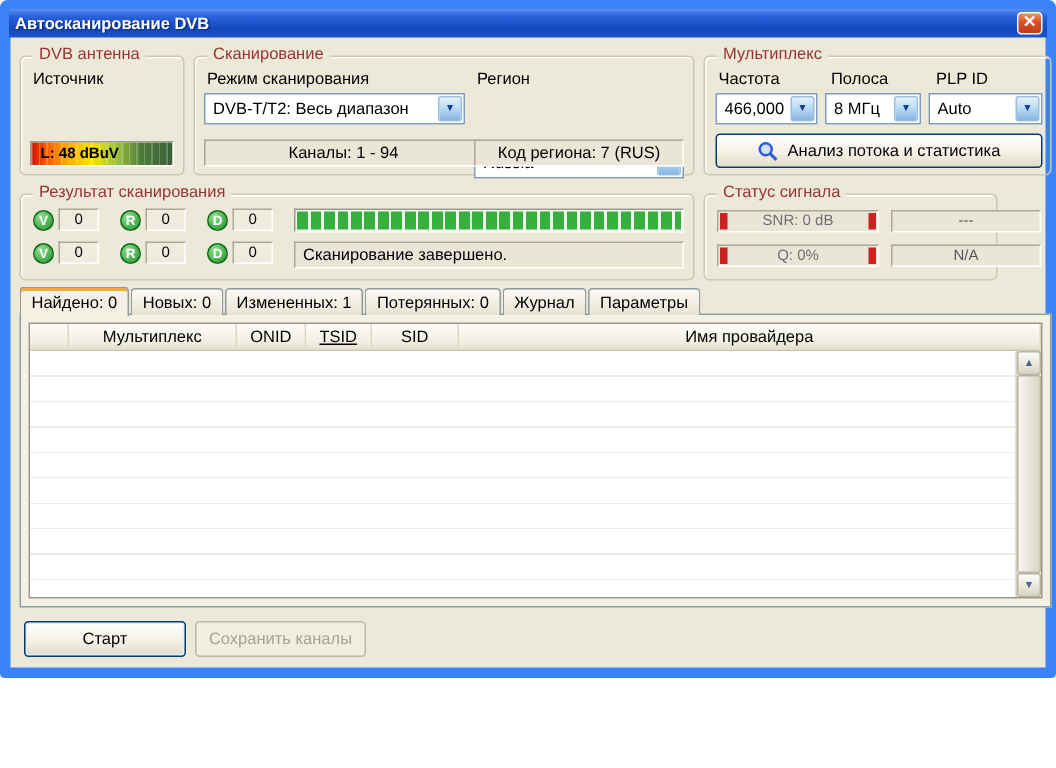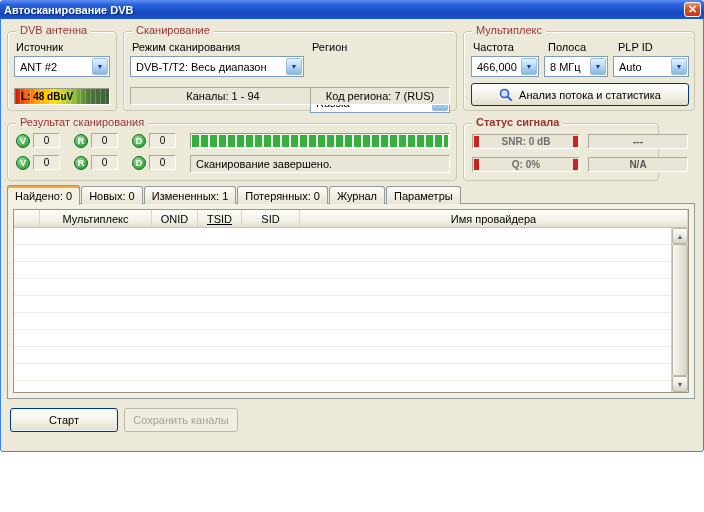--- a/index.html
+++ b/index.html
@@ -1,39 +1,39 @@
 <!DOCTYPE html>
 <html><head>
 <meta charset="utf-8">
 <style>
   * { box-sizing: border-box; margin: 0; padding: 0; }
   html,body { width:704px; height:512px; background:#fff; font-family:"Liberation Sans", sans-serif; }
   .page { position:relative; width:704px; height:512px; background:#fff; overflow:hidden; }
 
   
   .window { position:absolute; left:0; top:0; width:704px; height:452px;
-    border:1px solid #3b82f6; border-radius:5px 5px 3px 3px; background:#ece9d8; }
+    border:7px solid #3b82f6; border-radius:5px 5px 3px 3px; background:#ece9d8; }
   .titlebar { position:relative; height:19px; margin:-1px -1px 0 -1px;
     background:linear-gradient(180deg,#5e8df0 0%,#2a62dd 25%,#1448bb 70%,#1c55d0 100%);
     display:flex; align-items:center; padding:0 4px; border-radius:3px 3px 0 0; }
   .titlebar .title { color:#fff; font-size:11px; font-weight:bold; text-shadow:1px 1px 1px #0a2a7a; }
   .closebtn { position:absolute; right:3px; top:2px; width:17px; height:15px; border:1px solid #fff;
     border-radius:3px; background:linear-gradient(180deg,#f0926f 0%,#da4e26 45%,#c13a18 100%);
     color:#fff; font-size:11px; font-weight:bold; line-height:13px; text-align:center; cursor:pointer; }
   .body { position:relative; width:698px; height:427px; }
 
   
   .g { position:absolute; border:1px solid #cbc7b5; border-radius:4px; box-shadow:inset 1px 1px 0 #fdfdf8; }
   .gtitle { position:absolute; top:-8px; left:8px; background:#ece9d8; padding:0 4px;
     font-size:11px; color:#993333; white-space:nowrap; }
   .g-antenna   { left:6px;   top:12px;  width:110px; height:80px; }
   .g-scan      { left:122px; top:12px;  width:334px; height:80px; }
   .g-mux       { left:462px; top:12px;  width:232px; height:80px; }
   .g-result    { left:6px;   top:104px; width:450px; height:58px; }
-  .g-signal    { left:462px; top:104px; width:196px; height:58px;font-weight:bold; }
+  .g-signal    { left:462px; top:104px; width:196px; height:58px; }
 
   .lbl { position:absolute; font-size:11px; color:#000; white-space:nowrap; }
 
   
   .combo { position:absolute; height:21px; background:#fff; border:1px solid #7f9db9;
     font-size:11px; display:flex; align-items:center; padding:0 20px 0 5px; cursor:default; white-space:nowrap; overflow:hidden; }
   .combo .arrowbox { position:absolute; right:1px; top:1px; bottom:1px; width:16px;
     background:linear-gradient(180deg,#e3f2fc 0%,#bcdbf5 45%,#86b7e4 100%);
     border:1px solid #9abde4; border-radius:2px; display:flex; align-items:center; justify-content:center;
     color:#1c3f94; font-size:7px; }
@@ -119,24 +119,20 @@
     <div class="titlebar">
       <span class="title">Автосканирование DVB</span>
       <span class="closebtn">✕</span>
     </div>
 
     <div class="body">
 
       <div class="g g-antenna">
         <span class="gtitle">DVB антенна</span>
         <span class="lbl" style="left:8px;top:9px;">Источник</span>
-        <div class="combo" style="left:6px;top:24px;width:96px;">
-          <span>ANT #2</span>
-          <span class="arrowbox">▼</span>
-        </div>
         <div class="level">
           <div class="seg"></div>
           <span>L: 48 dBuV</span>
         </div>
       </div>
 
       <div class="g g-scan">
         <span class="gtitle">Сканирование</span>
         <span class="lbl" style="left:8px;top:9px;">Режим сканирования</span>
         <span class="lbl" style="left:188px;top:9px;">Регион</span>

